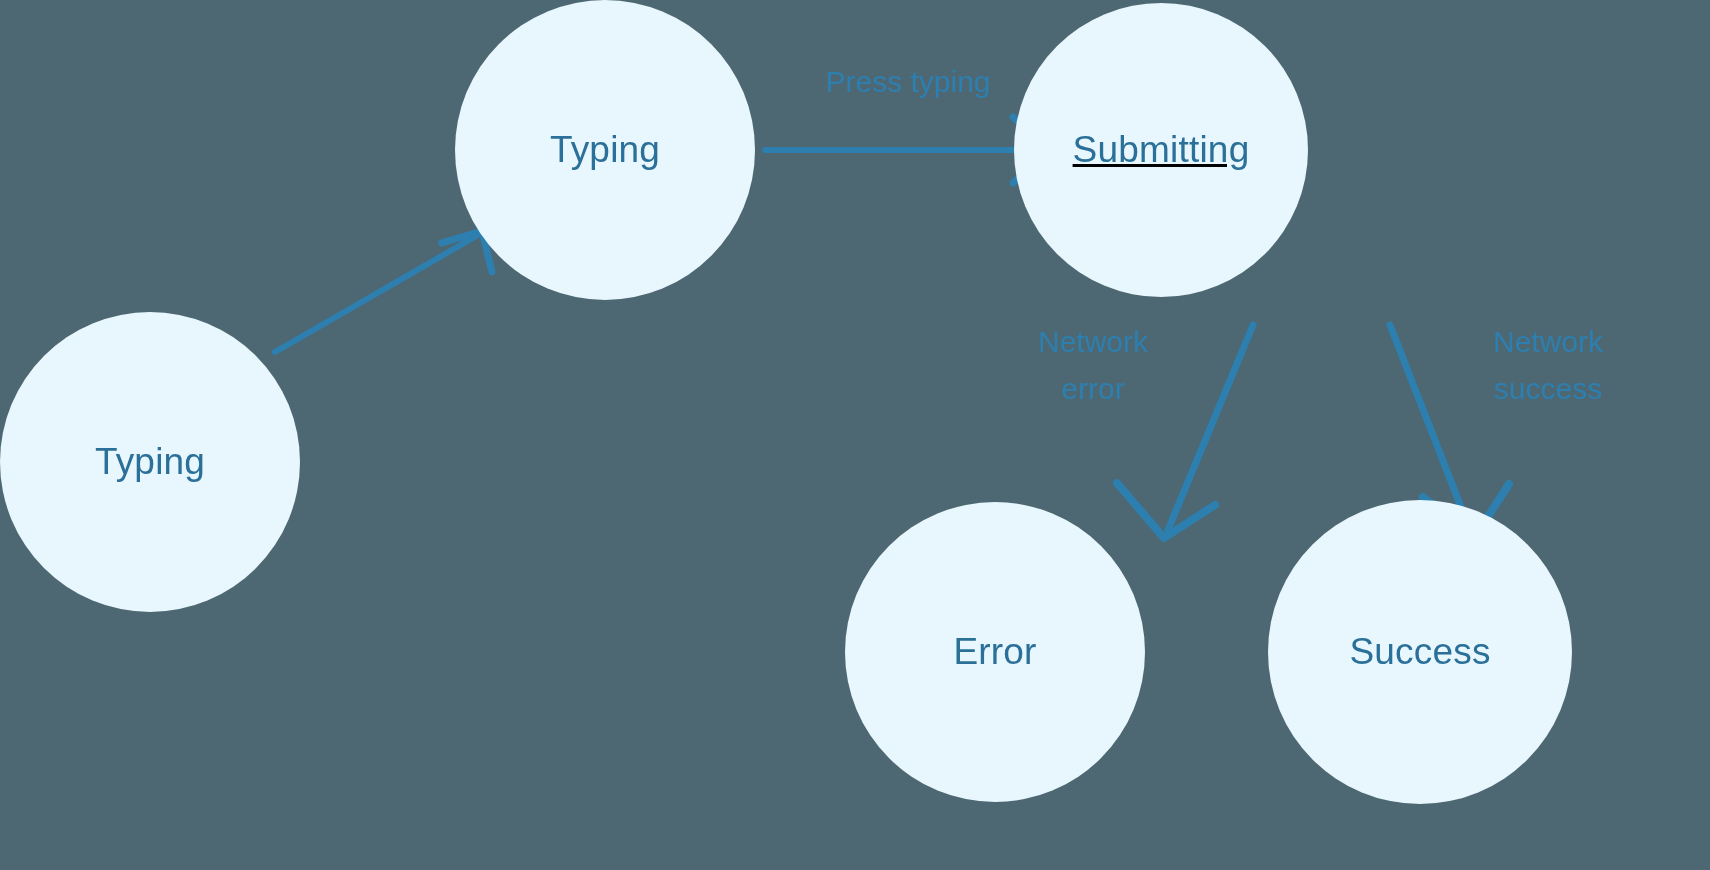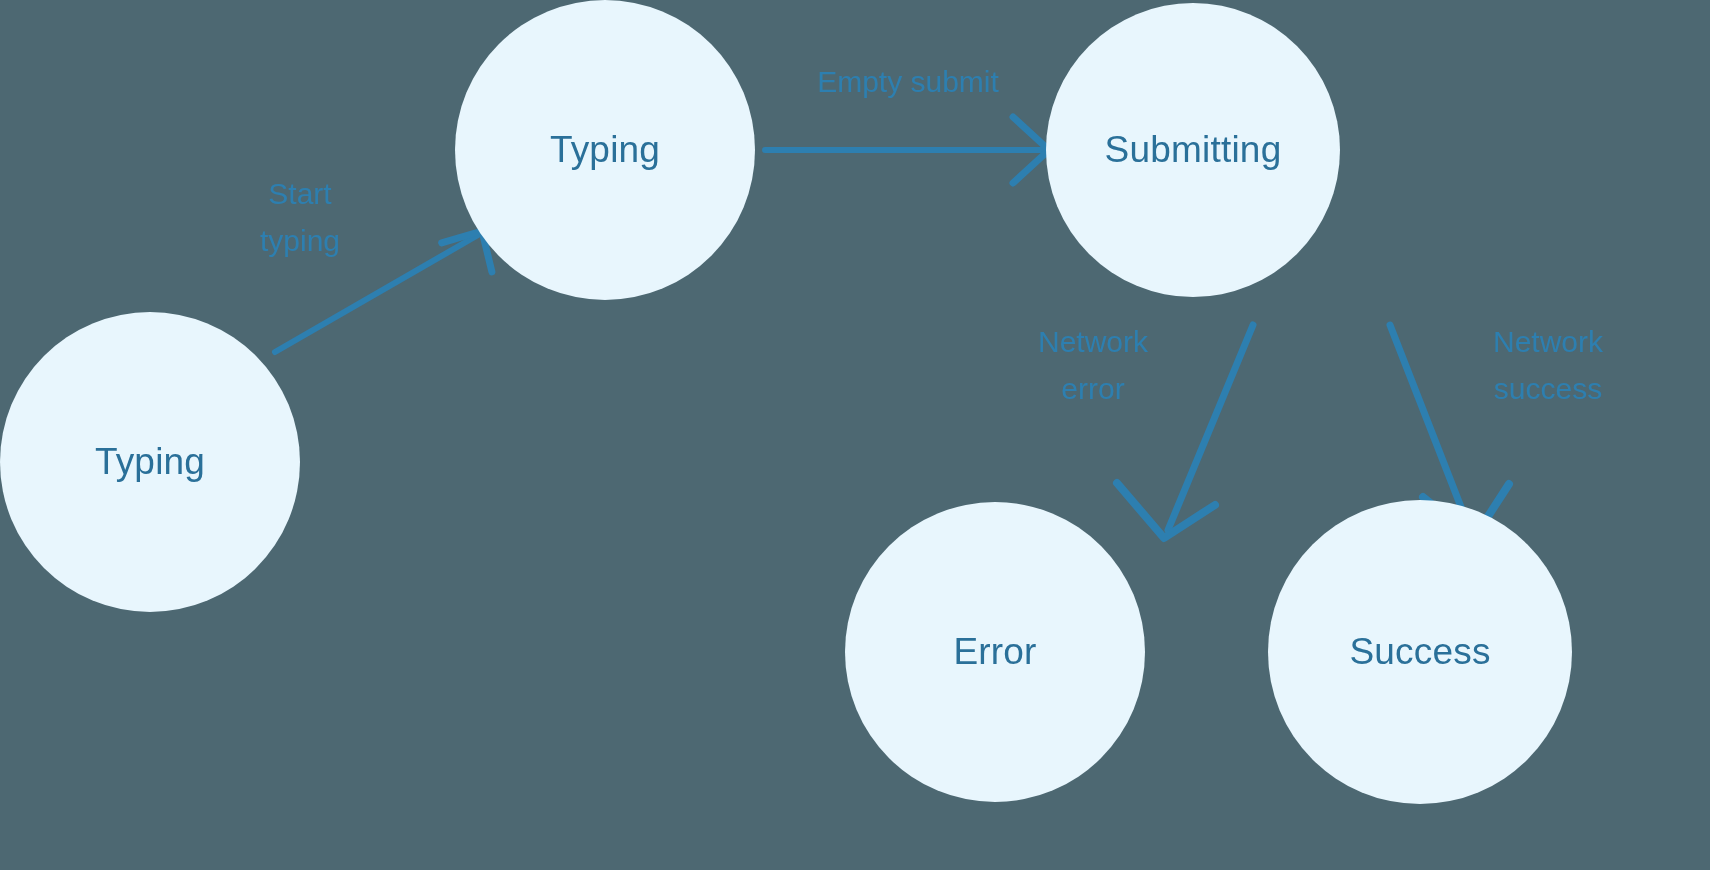--- a/index.html
+++ b/index.html
@@ -83,36 +83,34 @@
   </svg>
 
   <div class="node" style="left:0px; top:312px; width:300px; height:300px;">
     <span class="node-label">Typing</span>
   </div>
 
   <div class="node" style="left:455px; top:0px; width:300px; height:300px;">
     <span class="node-label">Typing</span>
   </div>
 
-  <div class="node" style="left:1046px; top:3px; width:294px; height:294px;">
+  <div class="node" style="left:1014px; top:3px; width:294px; height:294px;text-decoration:underline;">
     <span class="node-label">Submitting</span>
   </div>
 
   <div class="node" style="left:845px; top:502px; width:300px; height:300px;">
     <span class="node-label">Error</span>
   </div>
 
   <div class="node" style="left:1268px; top:500px; width:304px; height:304px;">
     <span class="node-label">Success</span>
   </div>
 
-  <div class="edge-label" style="left:160px; top:170px; width:280px;">Start
-typing</div>
 
-  <div class="edge-label" style="left:748px; top:58px; width:320px;">Empty submit</div>
+  <div class="edge-label" style="left:748px; top:58px; width:320px;">Press typing</div>
 
   <div class="edge-label" style="left:953px; top:318px; width:280px;">Network
 error</div>
 
   <div class="edge-label" style="left:1408px; top:318px; width:280px;">Network
 success</div>
 
 </div>
 
 </body></html>

